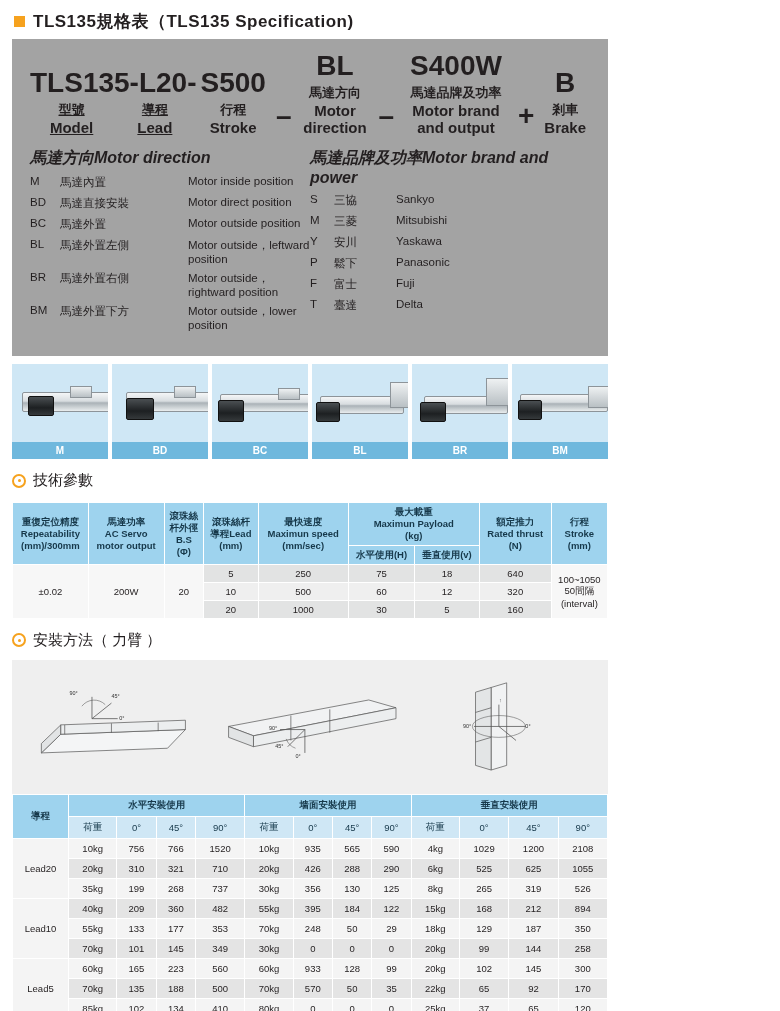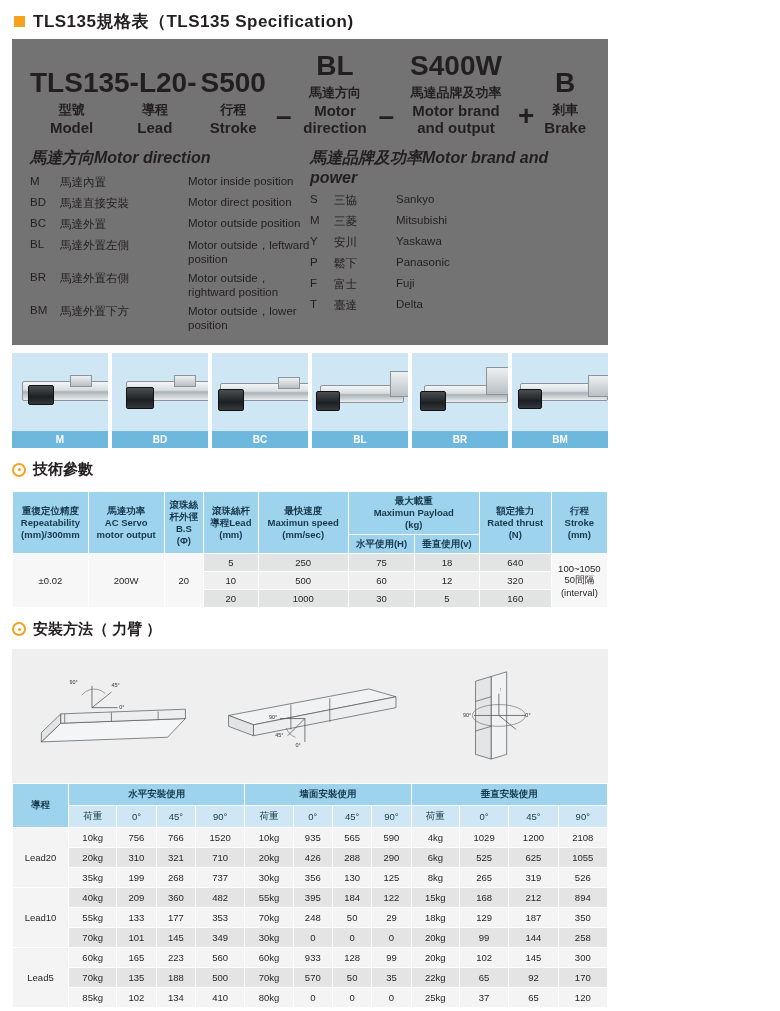--- a/index.html
+++ b/index.html
@@ -16,24 +16,24 @@
   .page { position: relative; width: 620px; height: 1011px; padding: 0 8px; }
 
   
   .sec-title { display:flex; align-items:center; gap:8px; padding: 10px 0 6px 6px; }
   .sq { width: 11px; height: 11px; background:#f6a21e; display:inline-block; }
   .sec-title .t { font-size: 17px; font-weight:700; letter-spacing:0.5px; }
 
   .sec-title2 { display:flex; align-items:center; gap:7px; padding: 12px 0 6px 4px; }
   .ring { width:14px; height:14px; border-radius:50%; border:2.5px solid #f6a21e; position:relative; }
   .ring::after { content:""; position:absolute; left:3.5px; top:3.5px; width:3px; height:3px; border-radius:50%; background:#f6a21e; }
-  .sec-title2 .t { font-size: 15px; font-weight:700; }
+  .sec-title2 .t { font-size: 15px; font-weight:400; }
 
   
-  .spec-panel { background:#737373; margin: 0 4px; padding: 12px 18px 8px 18px; }
+  .spec-panel { background:#a3a3a3; margin: 0 4px; padding: 12px 18px 19px 18px; }
   .code-row { display:flex; align-items:flex-end; justify-content:center; gap:0px; }
   .code-cell { text-align:center; }
   .code-cell .code { font-size: 28px; font-weight:700; line-height:1.05; white-space:nowrap; }
   .code-cell .cn { font-size: 13px; font-weight:700; margin-top:4px; }
   .code-cell .en { font-size: 15px; font-weight:700; }
   .sep { font-size:28px; font-weight:700; padding: 0 6px 4px 6px; }
 
   .legend { display:flex; margin-top: 12px; }
   .legend-col { flex: 1 1 50%; }
   .legend-col h4 { margin:0 0 6px 0; font-size: 16px; font-weight:700;font-style:italic; }
@@ -85,21 +85,21 @@
 
   <div class="sec-title">
     <span class="sq"></span>
     <span class="t">TLS135規格表（TLS135 Specification)</span>
   </div>
 
   <div class="spec-panel">
     <div class="code-row">
       <div class="code-cell">
         <div class="code">TLS135-L20-</div>
-        <div style="display:flex;width:100%;">
+        <div style="display:flex;width:100%;text-decoration:underline;">
           <div style="flex:1;">
             <div class="cn">型號</div>
             <div class="en">Model</div>
           </div>
           <div style="flex:1;">
             <div class="cn">導程</div>
             <div class="en">Lead</div>
           </div>
         </div>
       </div>

